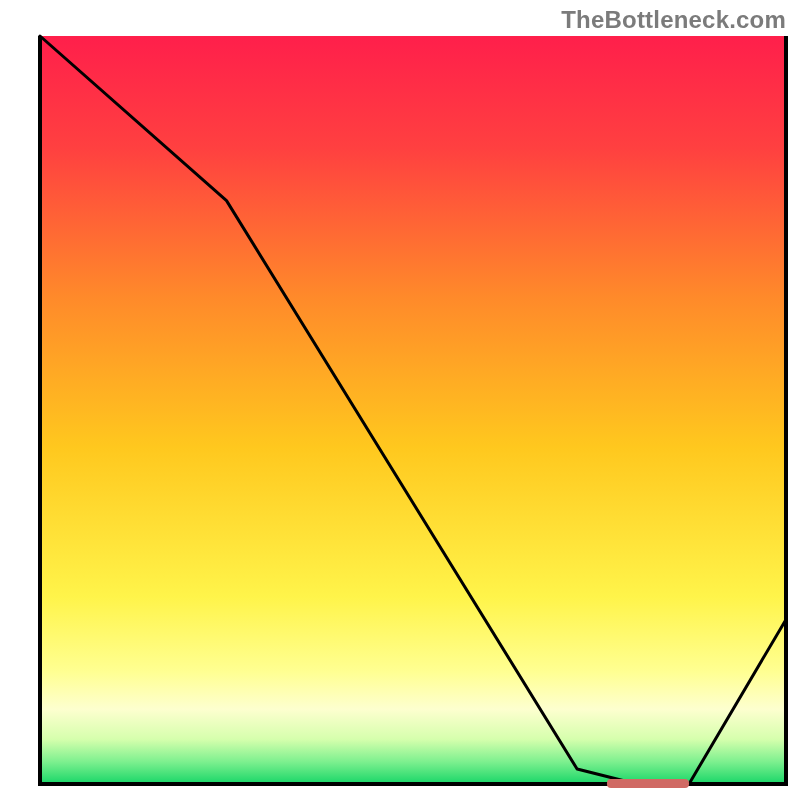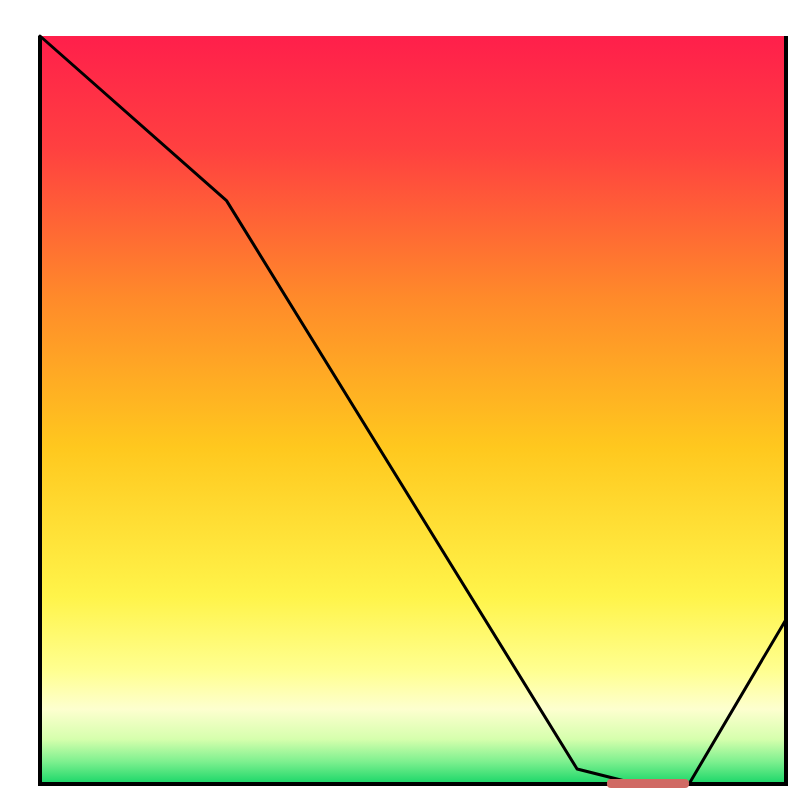--- a/index.html
+++ b/index.html
@@ -29,20 +29,21 @@
   svg.chart {
     position: absolute;
     left: 0;
     top: 0;
   }
 </style>
 </head>
 <body>
 
 <div class="wrap">
+  <div class="watermark">TheBottleneck.com</div>
 
   <svg class="chart" width="800" height="800">
     <defs>
       <linearGradient id="bg-grad" x1="0" y1="0" x2="0" y2="1">
           <stop offset="0%" stop-color="#ff1f4b"></stop>
           <stop offset="15%" stop-color="#ff4040"></stop>
           <stop offset="35%" stop-color="#ff8a2a"></stop>
           <stop offset="55.00000000000001%" stop-color="#ffc81e"></stop>
           <stop offset="75%" stop-color="#fff44a"></stop>
           <stop offset="85%" stop-color="#ffff92"></stop>

